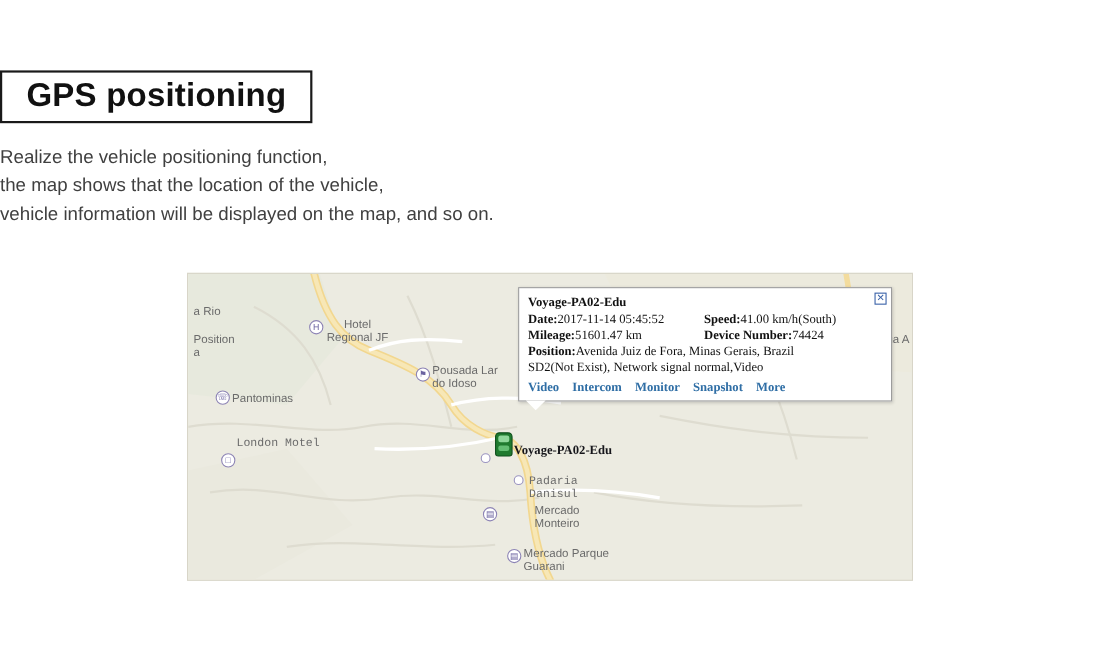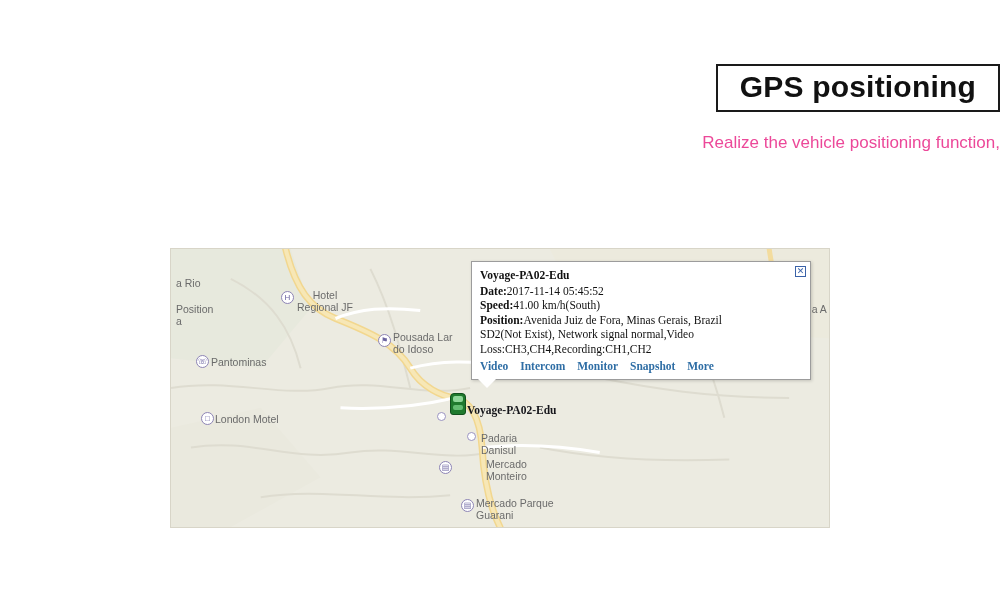--- a/index.html
+++ b/index.html
@@ -11,40 +11,40 @@
     width: 1000px;
     height: 598px;
     font-family: "Liberation Sans", sans-serif;
     overflow: hidden;
     position: relative;
   }
 
   
   .header {
     width: 100%;
-    text-align: right;
+    text-align: left;
     padding-top: 64px;
     box-sizing: border-box;
   }
   .title-box {
     display: inline-block;
     border: 2px solid #1a1a1a;
     padding: 6px 22px 8px 22px;
     line-height: 1;
   }
   .title-box .title-text {
     font-size: 30px;
     font-weight: bold;
     color: #111111;
     letter-spacing: 0.2px;
   }
   .subtitle {
     margin-top: 18px;
     font-size: 17px;
-    color: #ec4899;
+    color: #404040;
     line-height: 26px;
   }
   .subtitle div {
     white-space: nowrap;
   }
 
   
   .map-wrap {
     position: absolute;
     left: 170px;
@@ -173,21 +173,20 @@
     font-family: "Liberation Sans", sans-serif;
     cursor: pointer;
     box-sizing: border-box;
   }
   .info-popup .pop-title {
     font-weight: bold;
     margin-bottom: 1px;
   }
   .info-row {
     white-space: nowrap;
-    flex-direction: column;
   }
   .info-row .k {
     font-weight: bold;
   }
   .info-row.wrap {
     white-space: normal;
   }
   .row-2col {
     display: flex;
   }
@@ -227,20 +226,22 @@
 </style>
 </head>
 <body>
 
 <div class="header">
   <div class="title-box">
     <span class="title-text">GPS positioning</span>
   </div>
   <div class="subtitle">
     <div>Realize the vehicle positioning function,</div>
+    <div>the map shows that the location of the vehicle,</div>
+    <div>vehicle information will be displayed on the map, and so on.</div>
   </div>
 </div>
 
 <div class="map-wrap">
 
   <svg class="map-canvas" viewBox="0 0 660 280" preserveAspectRatio="none">
 
     <rect x="0" y="0" width="660" height="280" fill="#ecebe1"></rect>
 
     <path d="M0,0 L120,0 L140,60 L90,120 L0,110 Z" fill="#e7e9dd"></path>
@@ -284,22 +285,22 @@
   <div class="poi-dot" style="left:266px;top:163px;"></div>
 
   <div class="map-label" style="left:5px;top:28px;">a Rio</div>
   <div class="map-label" style="left:5px;top:54px;">Position
 a</div>
   <div class="map-label" style="left:126px;top:40px;text-align:center;">Hotel
 Regional JF</div>
   <div class="map-label" style="left:40px;top:107px;">Pantominas</div>
   <div class="map-label" style="left:222px;top:82px;">Pousada Lar
 do Idoso</div>
-  <div class="map-label" style="left:44px;top:164px;">London Motel</div>
-  <div class="map-label" style="left:310px;top:183px;">Padaria
+  <div class="map-label" style="left:44px;top:148px;font-family:Liberation Mono, monospace;">London Motel</div>
+  <div class="map-label" style="left:310px;top:183px;font-family:Liberation Mono, monospace;">Padaria
 Danisul</div>
   <div class="map-label" style="left:282px;top:209px;padding-left:33px;">Mercado
 Monteiro</div>
   <div class="map-label" style="left:305px;top:248px;">Mercado Parque
 Guarani</div>
   <div class="map-label" style="left:629px;top:54px;">qua A</div>
 
   <div class="vehicle-marker">
     <div class="body"></div>
     <div class="glass"></div>
@@ -314,30 +315,35 @@
 
     <div class="row-2col info-row">
       <div class="c1">
         <span class="k">Date:</span><span>2017-11-14 05:45:52</span>
       </div>
       <div>
         <span class="k">Speed:</span><span>41.00 km/h(South)</span>
       </div>
     </div>
 
+    <div class="row-2col info-row">
+      <div class="c1">
+        <span class="k">Mileage:</span><span>51601.47 km</span>
+      </div>
+      <div>
+        <span class="k">Device Number:</span><span>74424</span>
+      </div>
+    </div>
 
     <div class="info-row wrap">
       <span class="k">Position:</span><span>Avenida Juiz de Fora, Minas Gerais, Brazil</span>
     </div>
 
     <div class="info-row wrap">
       <span>SD2(Not Exist), Network signal normal,Video</span>
-    </div>
-    <div class="info-row wrap">
-      <span>Loss:CH3,CH4,Recording:CH1,CH2</span>
     </div>
 
     <div class="links">
       <a>Video</a>
       <a>Intercom</a>
       <a>Monitor</a>
       <a>Snapshot</a>
       <a>More</a>
     </div>
 

